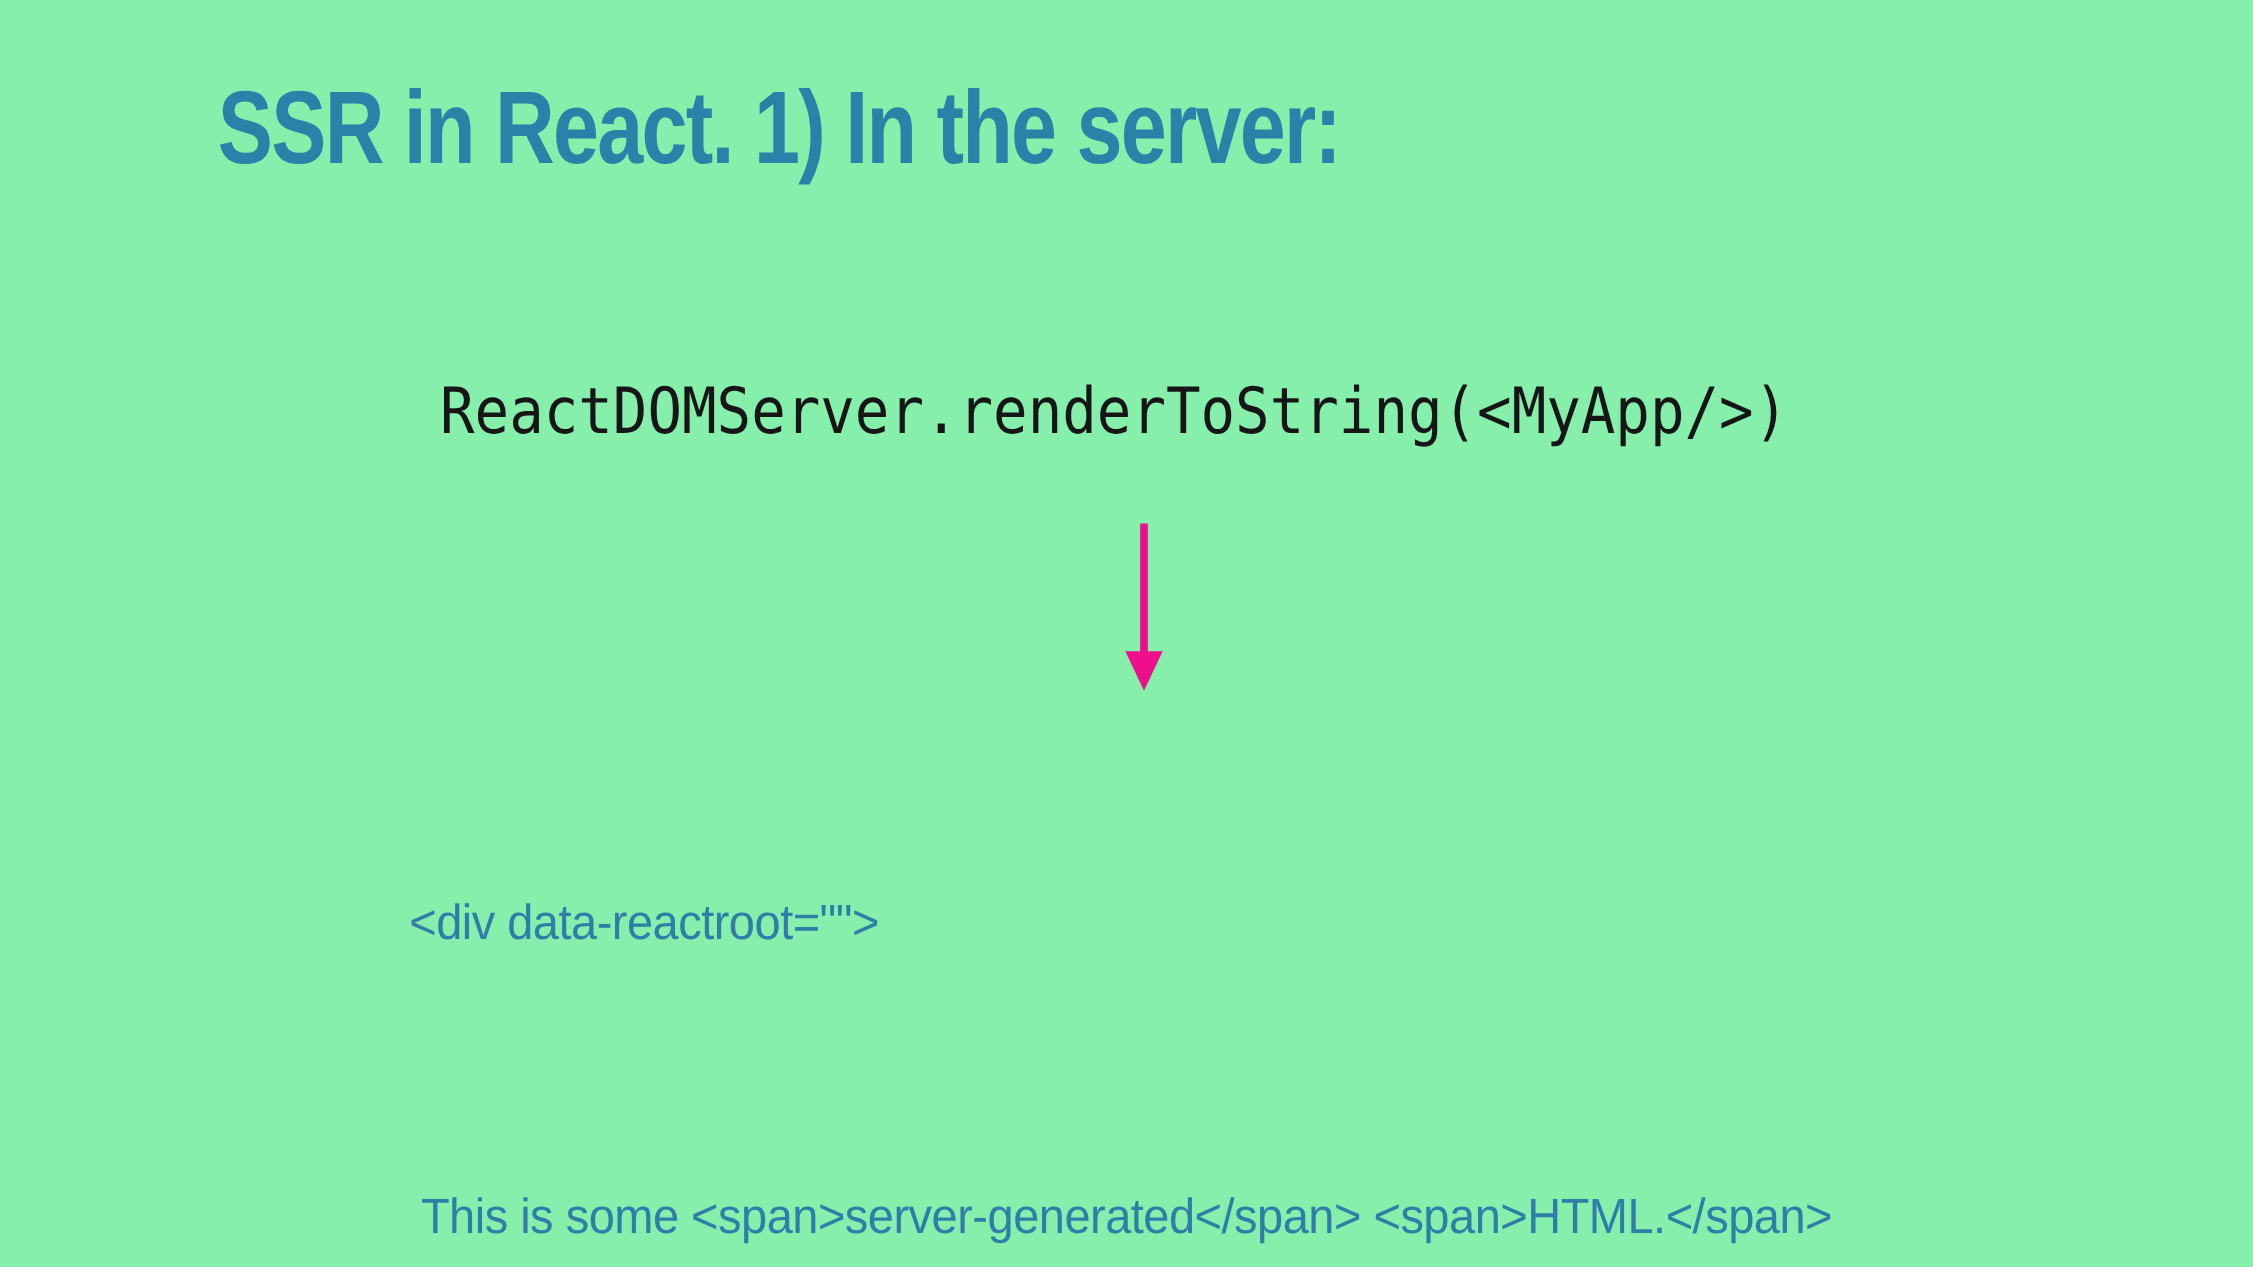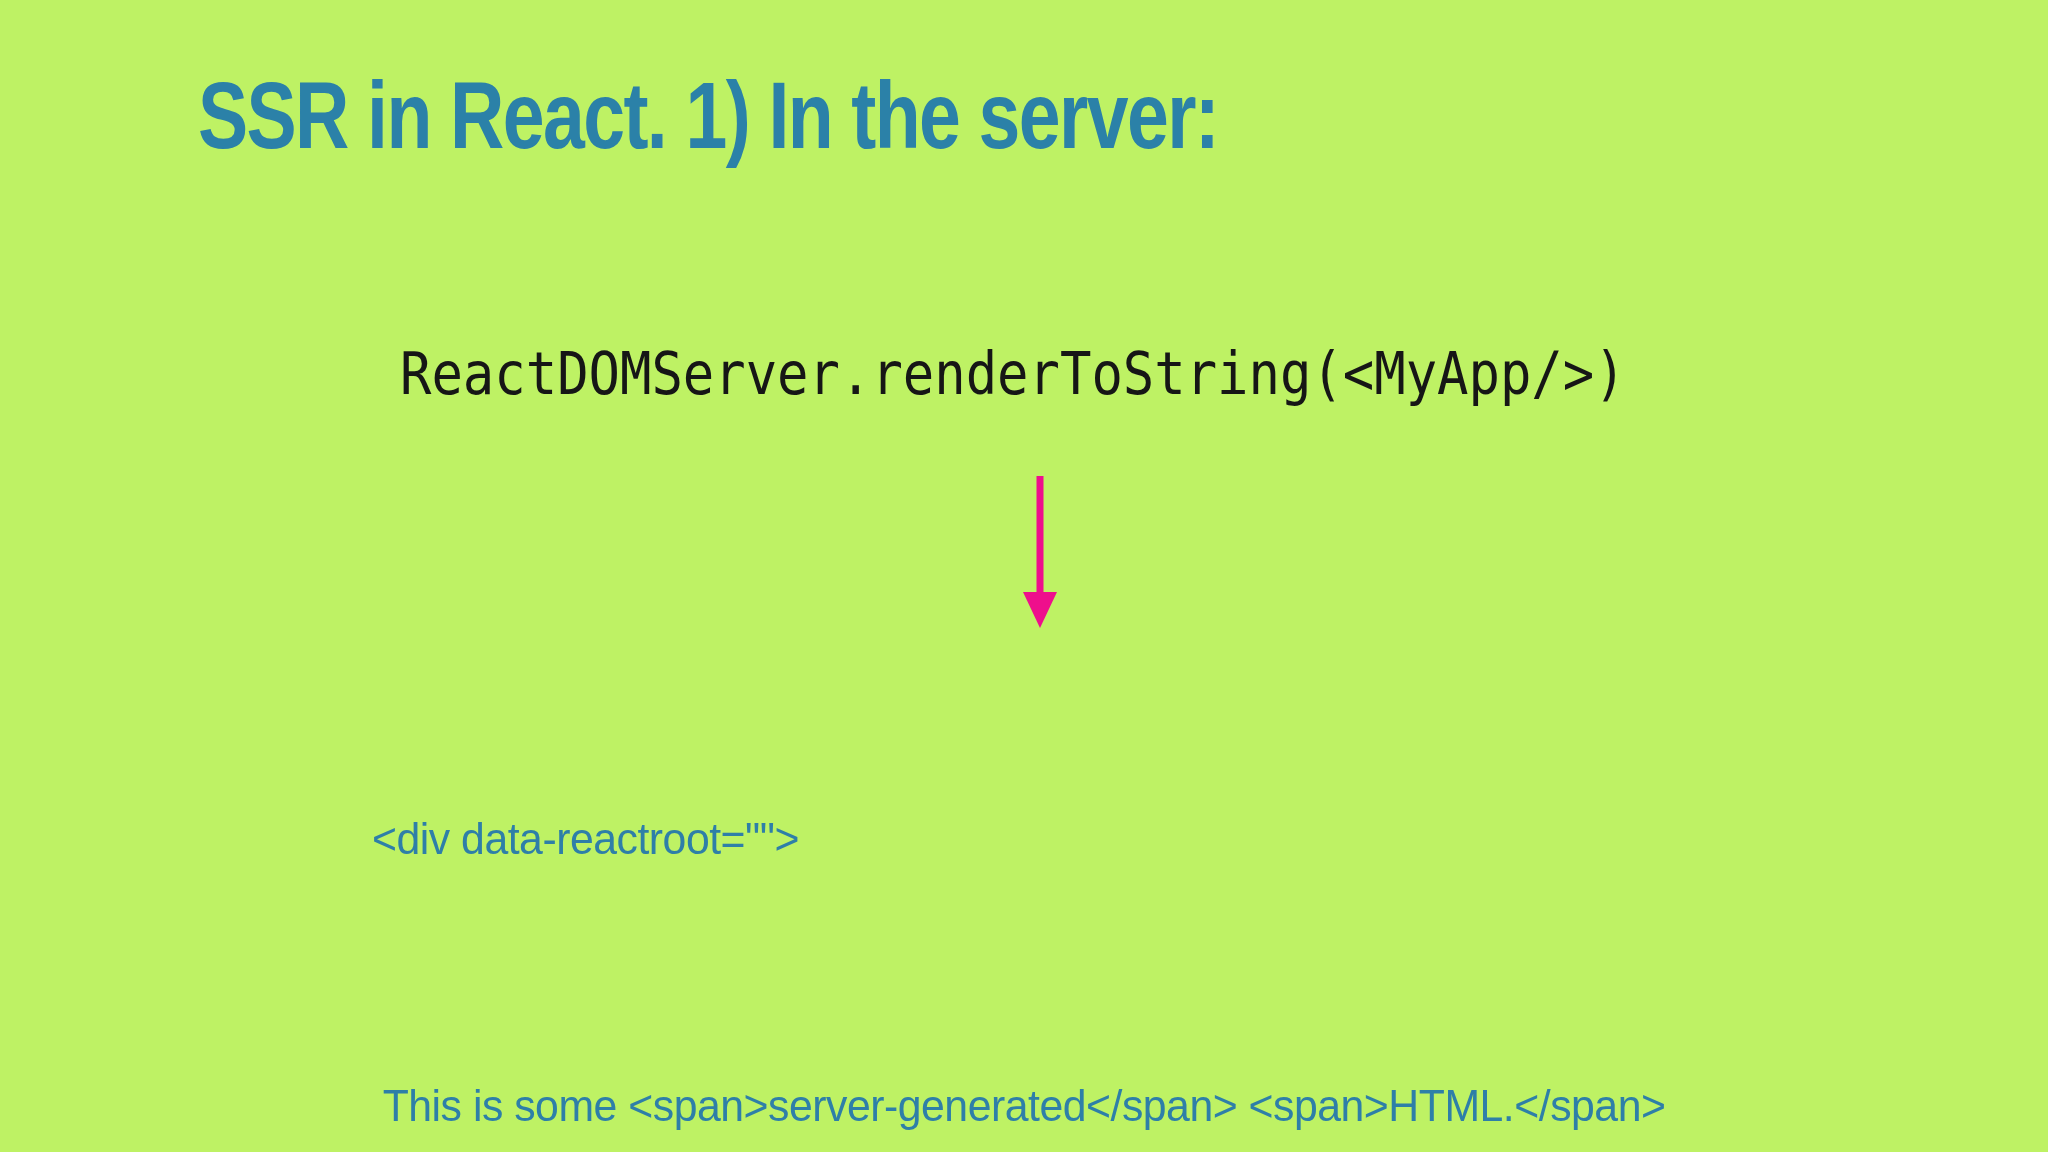--- a/index.html
+++ b/index.html
@@ -4,21 +4,21 @@
 <style>
   html, body {
     margin: 0;
     padding: 0;
     background: #ffffff;
   }
   .slide {
     position: relative;
     width: 2048px;
     height: 1152px;
-    background: #bef264;
+    background: #86efac;
     overflow: hidden;
     font-family: "Liberation Sans", sans-serif;
   }
   .title {
     position: absolute;
     left: 198px;
     top: 62px;
     margin: 0;
     font-size: 94px;
     font-weight: 700;

